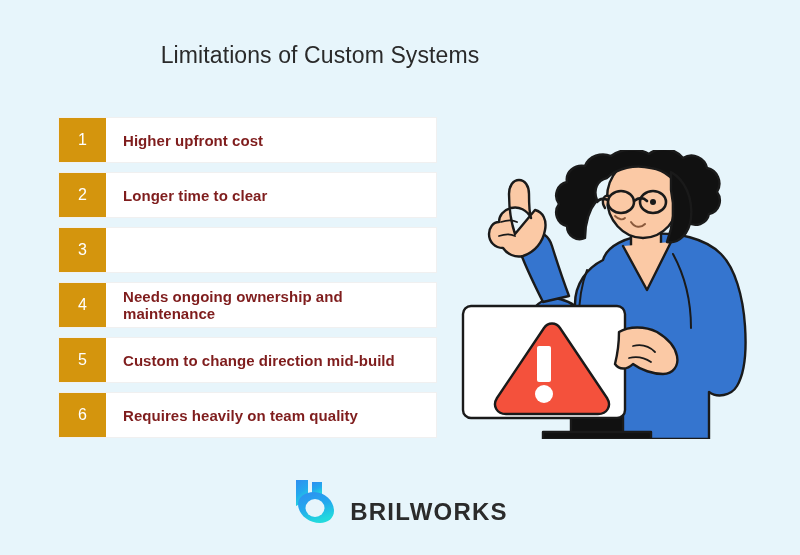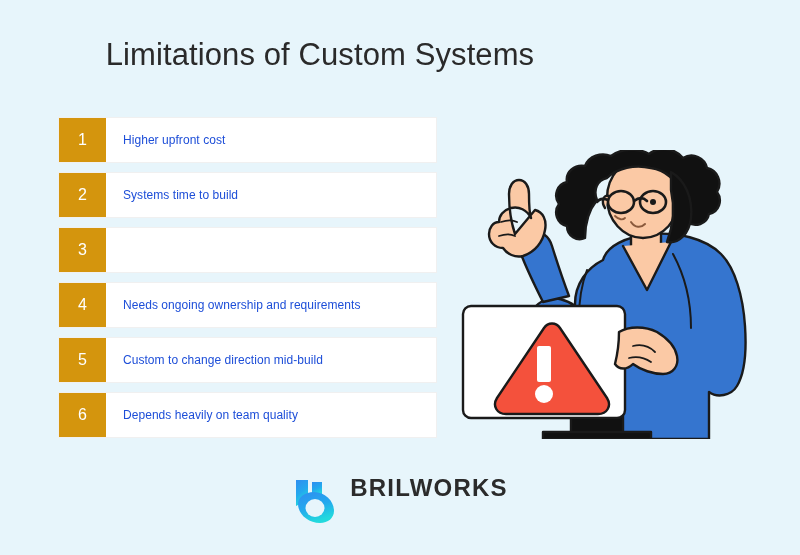--- a/index.html
+++ b/index.html
@@ -21,21 +21,21 @@
     background: #e7f5fb;
   }
 
   
   .page-title {
     position: absolute;
     top: 39px;
     left: 0;
     width: 640px;
     text-align: center;
-    font-size: 31px;
+    font-size: 23px;
     font-weight: 400;
     letter-spacing: 0.1px;
     color: #2a2a2a;
     line-height: 32px;
   }
 
   
   .limitations-list {
     position: absolute;
     top: 117px;
@@ -65,23 +65,23 @@
     font-size: 16px;
     font-weight: 400;
     line-height: 1;
   }
   .row-label {
     flex: 1 1 auto;
     display: flex;
     align-items: center;
     padding-left: 17px;
     padding-right: 10px;
-    font-size: 12px;
-    font-weight: 400;
-    color: #1d4ed8;
+    font-size: 15px;
+    font-weight: 700;
+    color: #7f1d1d;
     letter-spacing: 0.05px;
   }
 
   
   .illustration {
     position: absolute;
     top: 150px;
     left: 455px;
     width: 300px;
     height: 295px;
@@ -92,21 +92,21 @@
     height: 295px;
   }
 
   
   .brand-footer {
     position: absolute;
     top: 476px;
     left: 0;
     width: 800px;
     display: flex;
-    align-items: flex-start;
+    align-items: flex-end;
     justify-content: center;
   }
   .brand-mark {
     width: 46px;
     height: 48px;
     margin-right: 12px;
   }
   .brand-mark svg {
     display: block;
     width: 46px;
@@ -129,40 +129,40 @@
 
   <div class="limitations-list">
 
     <div class="limitation-row">
       <div class="row-number">1</div>
       <div class="row-label">Higher upfront cost</div>
     </div>
 
     <div class="limitation-row">
       <div class="row-number">2</div>
-      <div class="row-label">Systems time to build</div>
+      <div class="row-label">Longer time to clear</div>
     </div>
 
     <div class="limitation-row">
       <div class="row-number">3</div>
     </div>
 
     <div class="limitation-row">
       <div class="row-number">4</div>
-      <div class="row-label">Needs ongoing ownership and requirements</div>
+      <div class="row-label">Needs ongoing ownership and maintenance</div>
     </div>
 
     <div class="limitation-row">
       <div class="row-number">5</div>
       <div class="row-label">Custom to change direction mid-build</div>
     </div>
 
     <div class="limitation-row">
       <div class="row-number">6</div>
-      <div class="row-label">Depends heavily on team quality</div>
+      <div class="row-label">Requires heavily on team quality</div>
     </div>
 
   </div>
 
   <div class="illustration">
     <svg viewBox="0 0 300 295" xmlns="http://www.w3.org/2000/svg">
       <defs>
         <clipPath id="cropBottom">
           <rect x="0" y="0" width="300" height="289"></rect>
         </clipPath>

